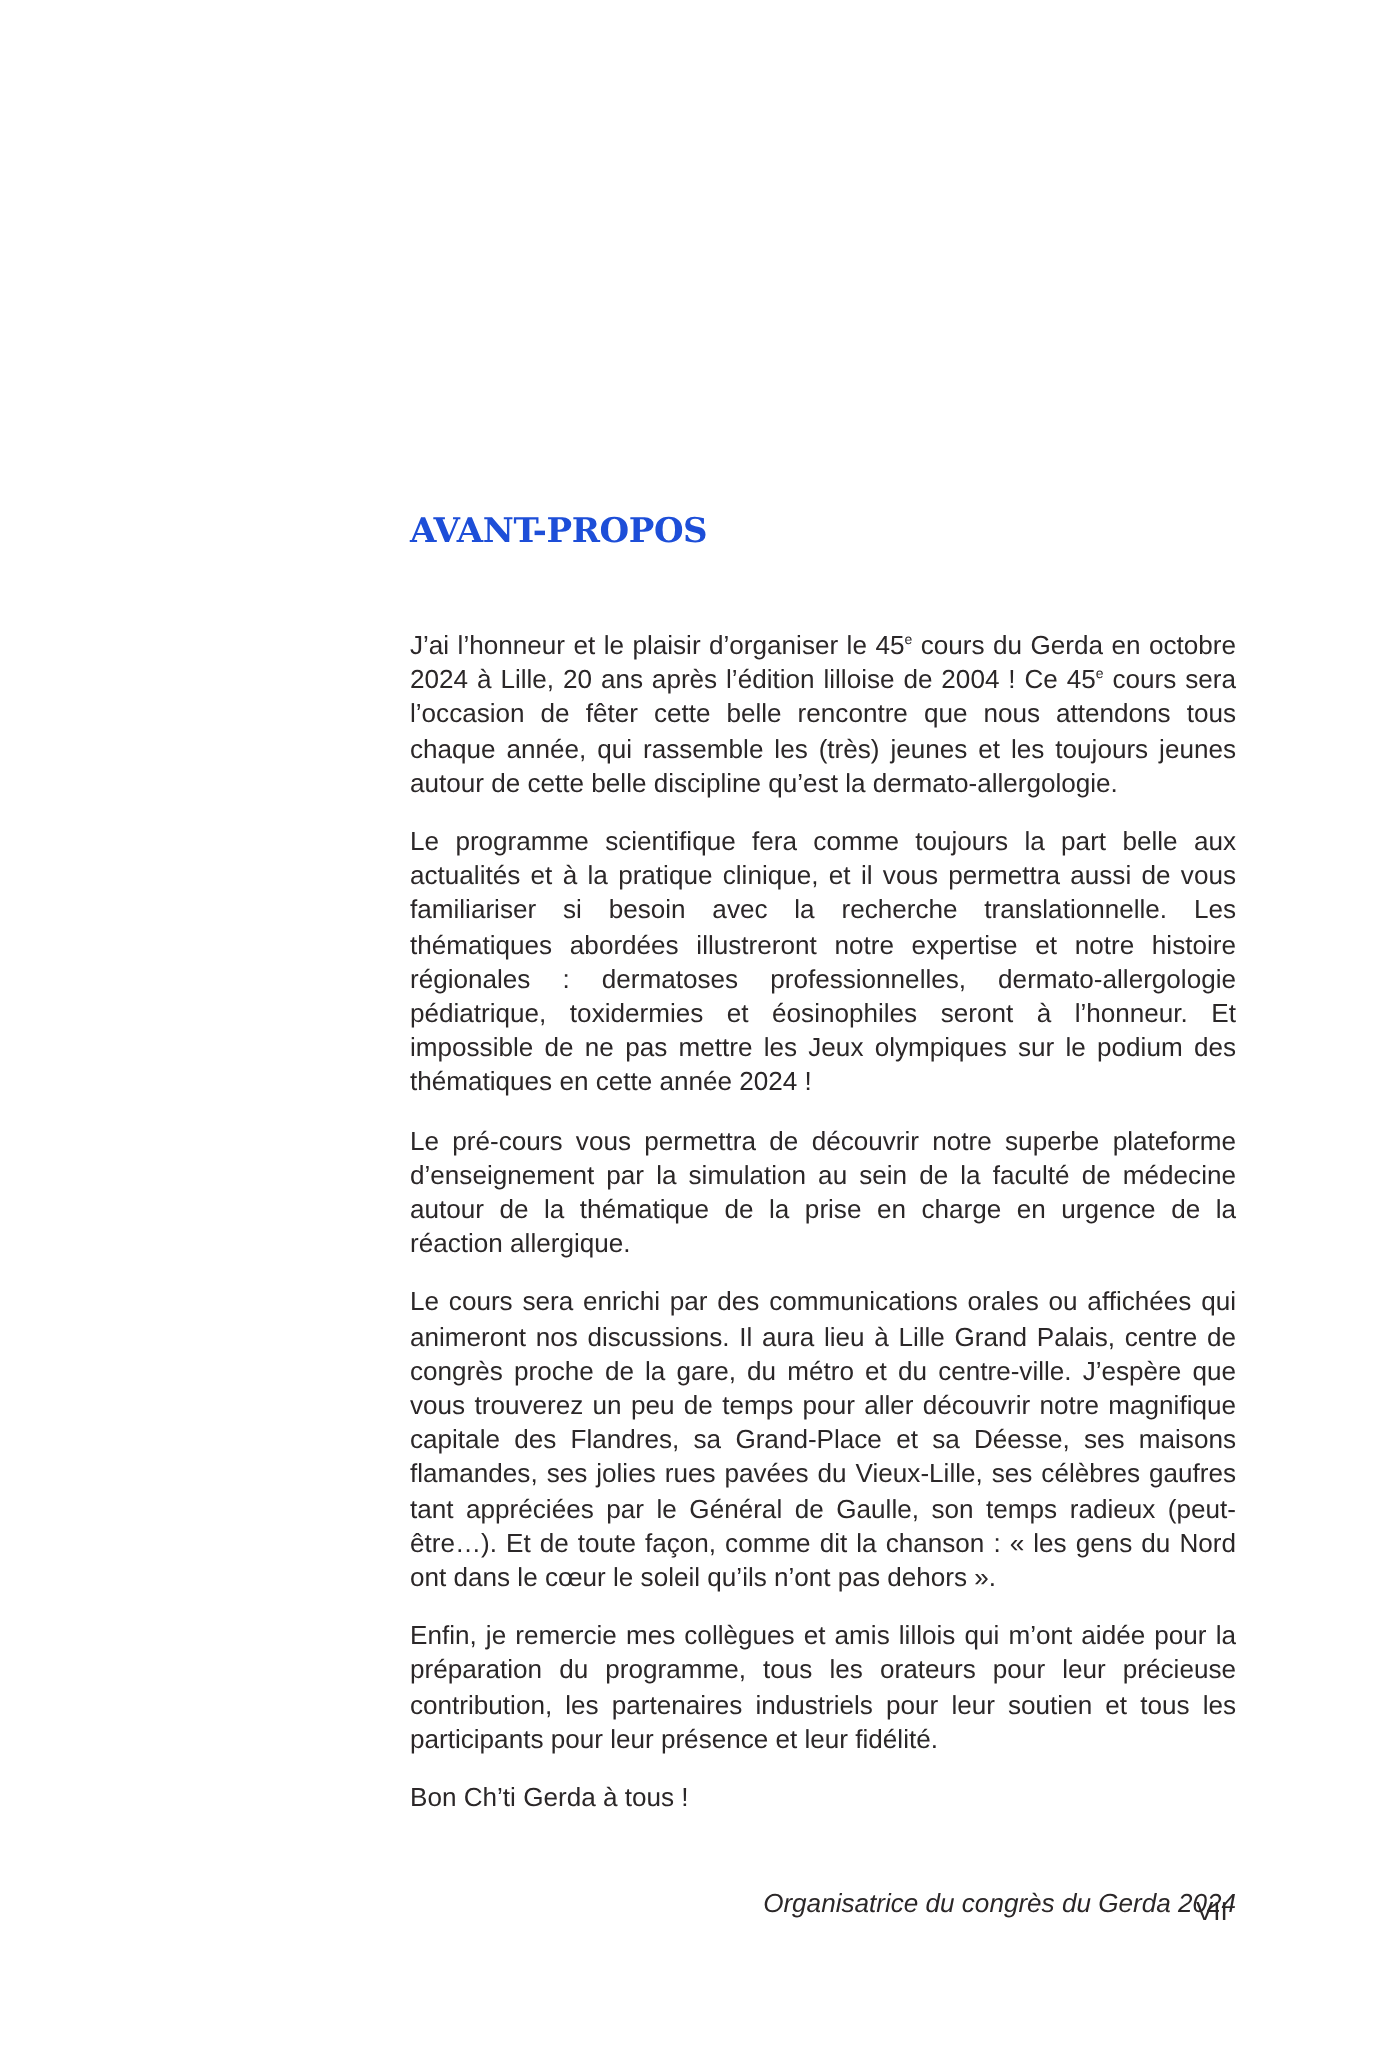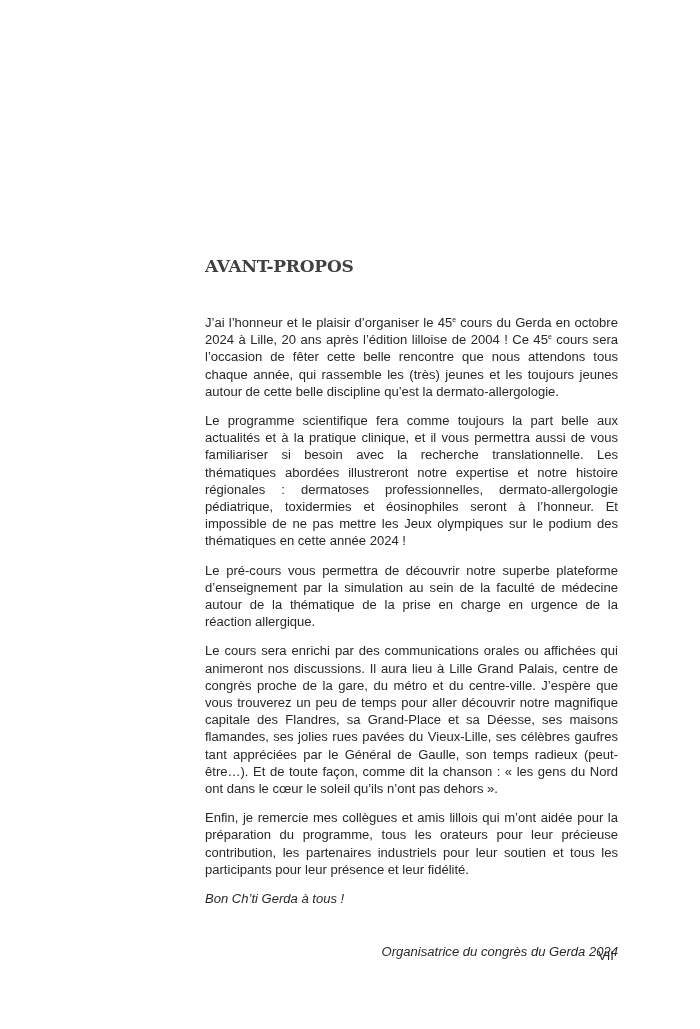--- a/index.html
+++ b/index.html
@@ -16,42 +16,41 @@
     }
     .page-title {
       position: absolute;
       left: 205px;
       top: 256px;
       margin: 0;
       font-family: "DejaVu Serif", "Liberation Serif", serif;
       font-weight: bold;
       font-size: 17px;
       letter-spacing: -0.2px;
-      color: #404040;
+      color: #1d4ed8;
     }
     .body-text {
       position: absolute;
       left: 205px;
       top: 314px;
       width: 413px;
       font-family: "Liberation Sans", sans-serif;
       font-size: 13.05px;
       line-height: 17.2px;
       color: #2b2728;
     }
     .body-text p {
       margin: 0 0 12px 0;
       text-align: justify;
       hyphens: manual;
     }
     .body-text p.closing {
       margin-top: 0;
       margin-bottom: 17px;
       text-align: left;
-      font-style: italic;
     }
     .signature {
       text-align: right;
       margin: 0;
     }
     .signature .author {
       display: block;
     }
     .signature .role {
       display: block;

